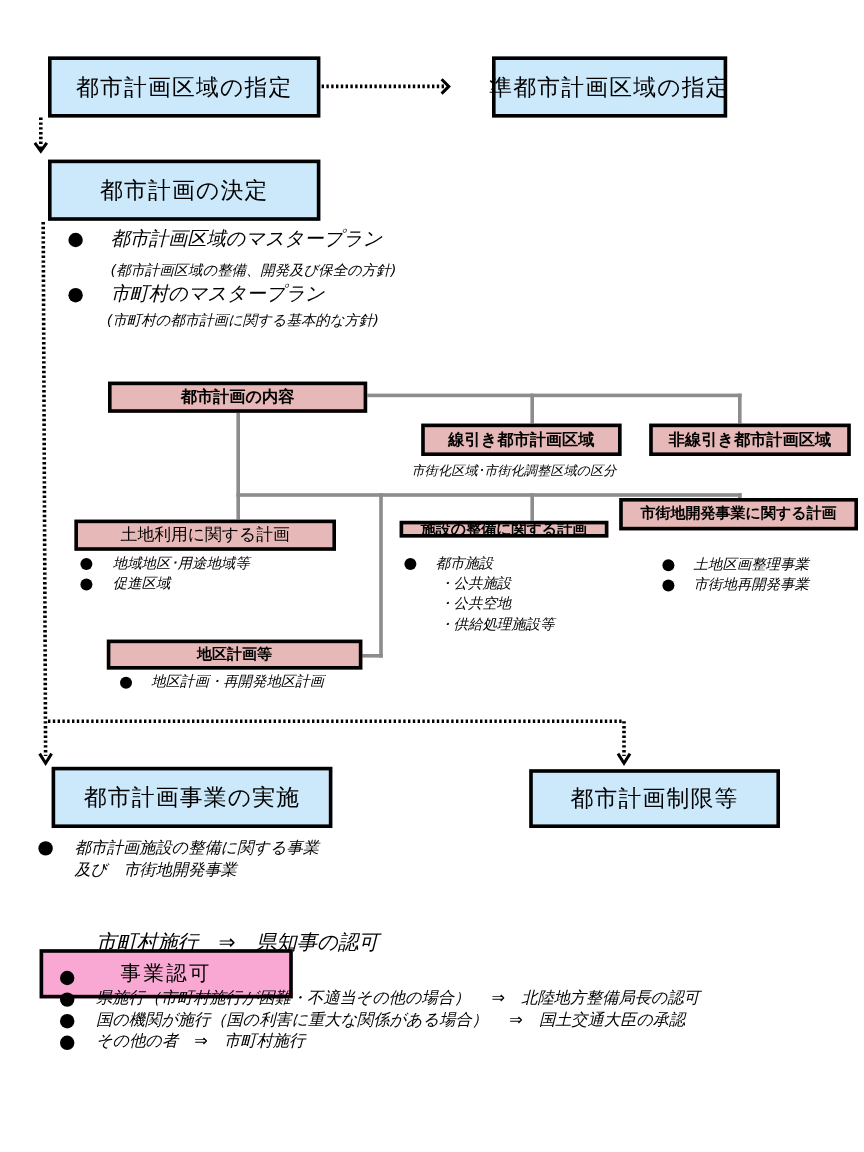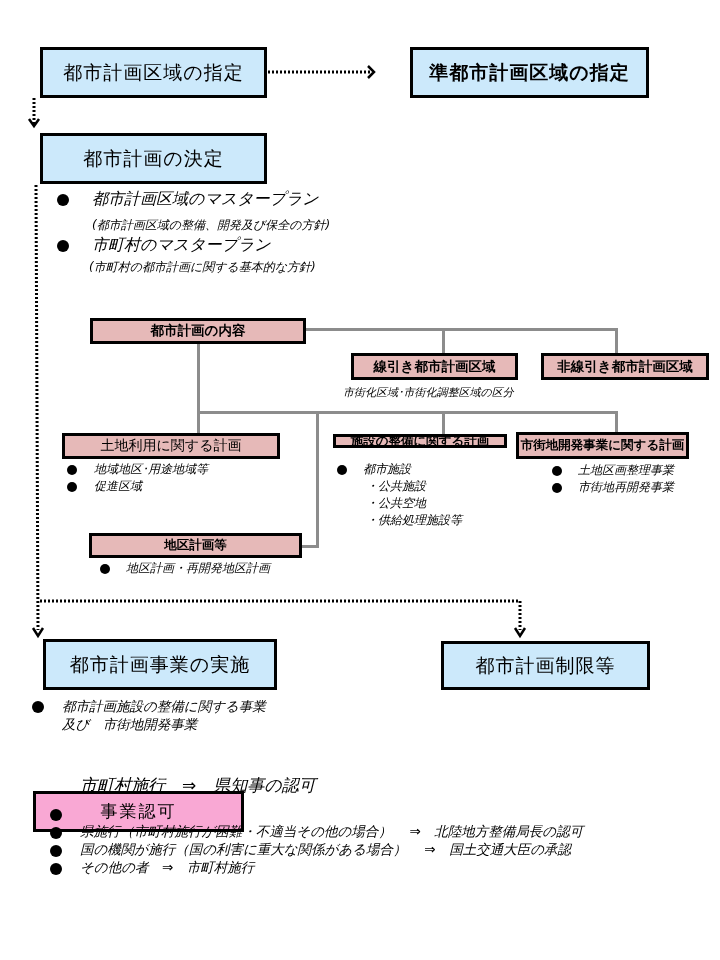--- a/index.html
+++ b/index.html
@@ -39,38 +39,38 @@
 <div class="gl" style="left:442px;top:328px;width:3px;height:25px;"></div>
 <div class="gl" style="left:615px;top:328px;width:3px;height:25px;"></div>
 <div class="gl" style="left:197px;top:343px;width:3px;height:90px;"></div>
 <div class="gl" style="left:197px;top:411px;width:421px;height:3px;"></div>
 <div class="gl" style="left:442px;top:411px;width:3px;height:23px;"></div>
 <div class="gl" style="left:615px;top:411px;width:3px;height:21px;"></div>
 <div class="gl" style="left:316px;top:411px;width:3px;height:137px;"></div>
 <div class="gl" style="left:301px;top:545px;width:18px;height:3px;"></div>
 
 <div class="box blue" style="left:8px;top:47px;width:227px;height:51px;">都市計画区域の指定</div>
-<div class="box blue" style="left:378px;top:47px;width:239px;height:51px;font-weight:bold;">準都市計画区域の指定</div>
+<div class="box blue" style="left:378px;top:47px;width:196px;height:51px;">準都市計画区域の指定</div>
 <div class="box blue" style="left:8px;top:133px;width:227px;height:51px;">都市計画の決定</div>
 
 <div class="bullet" style="left:57px;top:194px;"></div>
 <div class="txt" style="left:92px;top:189px;font-size:16px;">都市計画区域のマスタープラン</div>
 <div class="txt" style="left:92px;top:217px;font-size:12px;">(都市計画区域の整備、開発及び保全の方針)</div>
 <div class="bullet" style="left:57px;top:240px;"></div>
 <div class="txt" style="left:92px;top:235px;font-size:16px;">市町村のマスタープラン</div>
 <div class="txt" style="left:89px;top:259px;font-size:12px;">(市町村の都市計画に関する基本的な方針)</div>
 
 <div class="box pink" style="left:90px;top:318px;width:216px;height:26px;">都市計画の内容</div>
 <div class="box pink" style="left:351px;top:353px;width:167px;height:27px;">線引き都市計画区域</div>
 <div class="box pink" style="left:541px;top:353px;width:168px;height:27px;">非線引き都市計画区域</div>
 <div class="txt" style="left:343px;top:385px;font-size:11px;">市街化区域･市街化調整区域の区分</div>
 
 <div class="box pink" style="left:62px;top:433px;width:218px;height:26px;font-weight:normal;font-size:14px;">土地利用に関する計画</div>
 <div class="box pink" style="left:333px;top:434px;width:174px;height:14px;font-size:12.5px;">施設の整備に関する計画</div>
-<div class="box pink" style="left:516px;top:432px;width:173px;height:27px;font-size:12.5px;">市街地開発事業に関する計画</div>
+<div class="box pink" style="left:516px;top:415px;width:199px;height:27px;font-size:12.5px;">市街地開発事業に関する計画</div>
 
 <div class="bullet sm" style="left:67px;top:465px;"></div>
 <div class="txt" style="left:94px;top:461px;font-size:12px;">地域地区･用途地域等</div>
 <div class="bullet sm" style="left:67px;top:482px;"></div>
 <div class="txt" style="left:94px;top:478px;font-size:12px;">促進区域</div>
 
 <div class="bullet sm" style="left:337px;top:465px;"></div>
 <div class="txt" style="left:363px;top:461px;font-size:12px;">都市施設</div>
 <div class="txt" style="left:366px;top:478px;font-size:12px;">・公共施設</div>
 <div class="txt" style="left:366px;top:495px;font-size:12px;">・公共空地</div>

